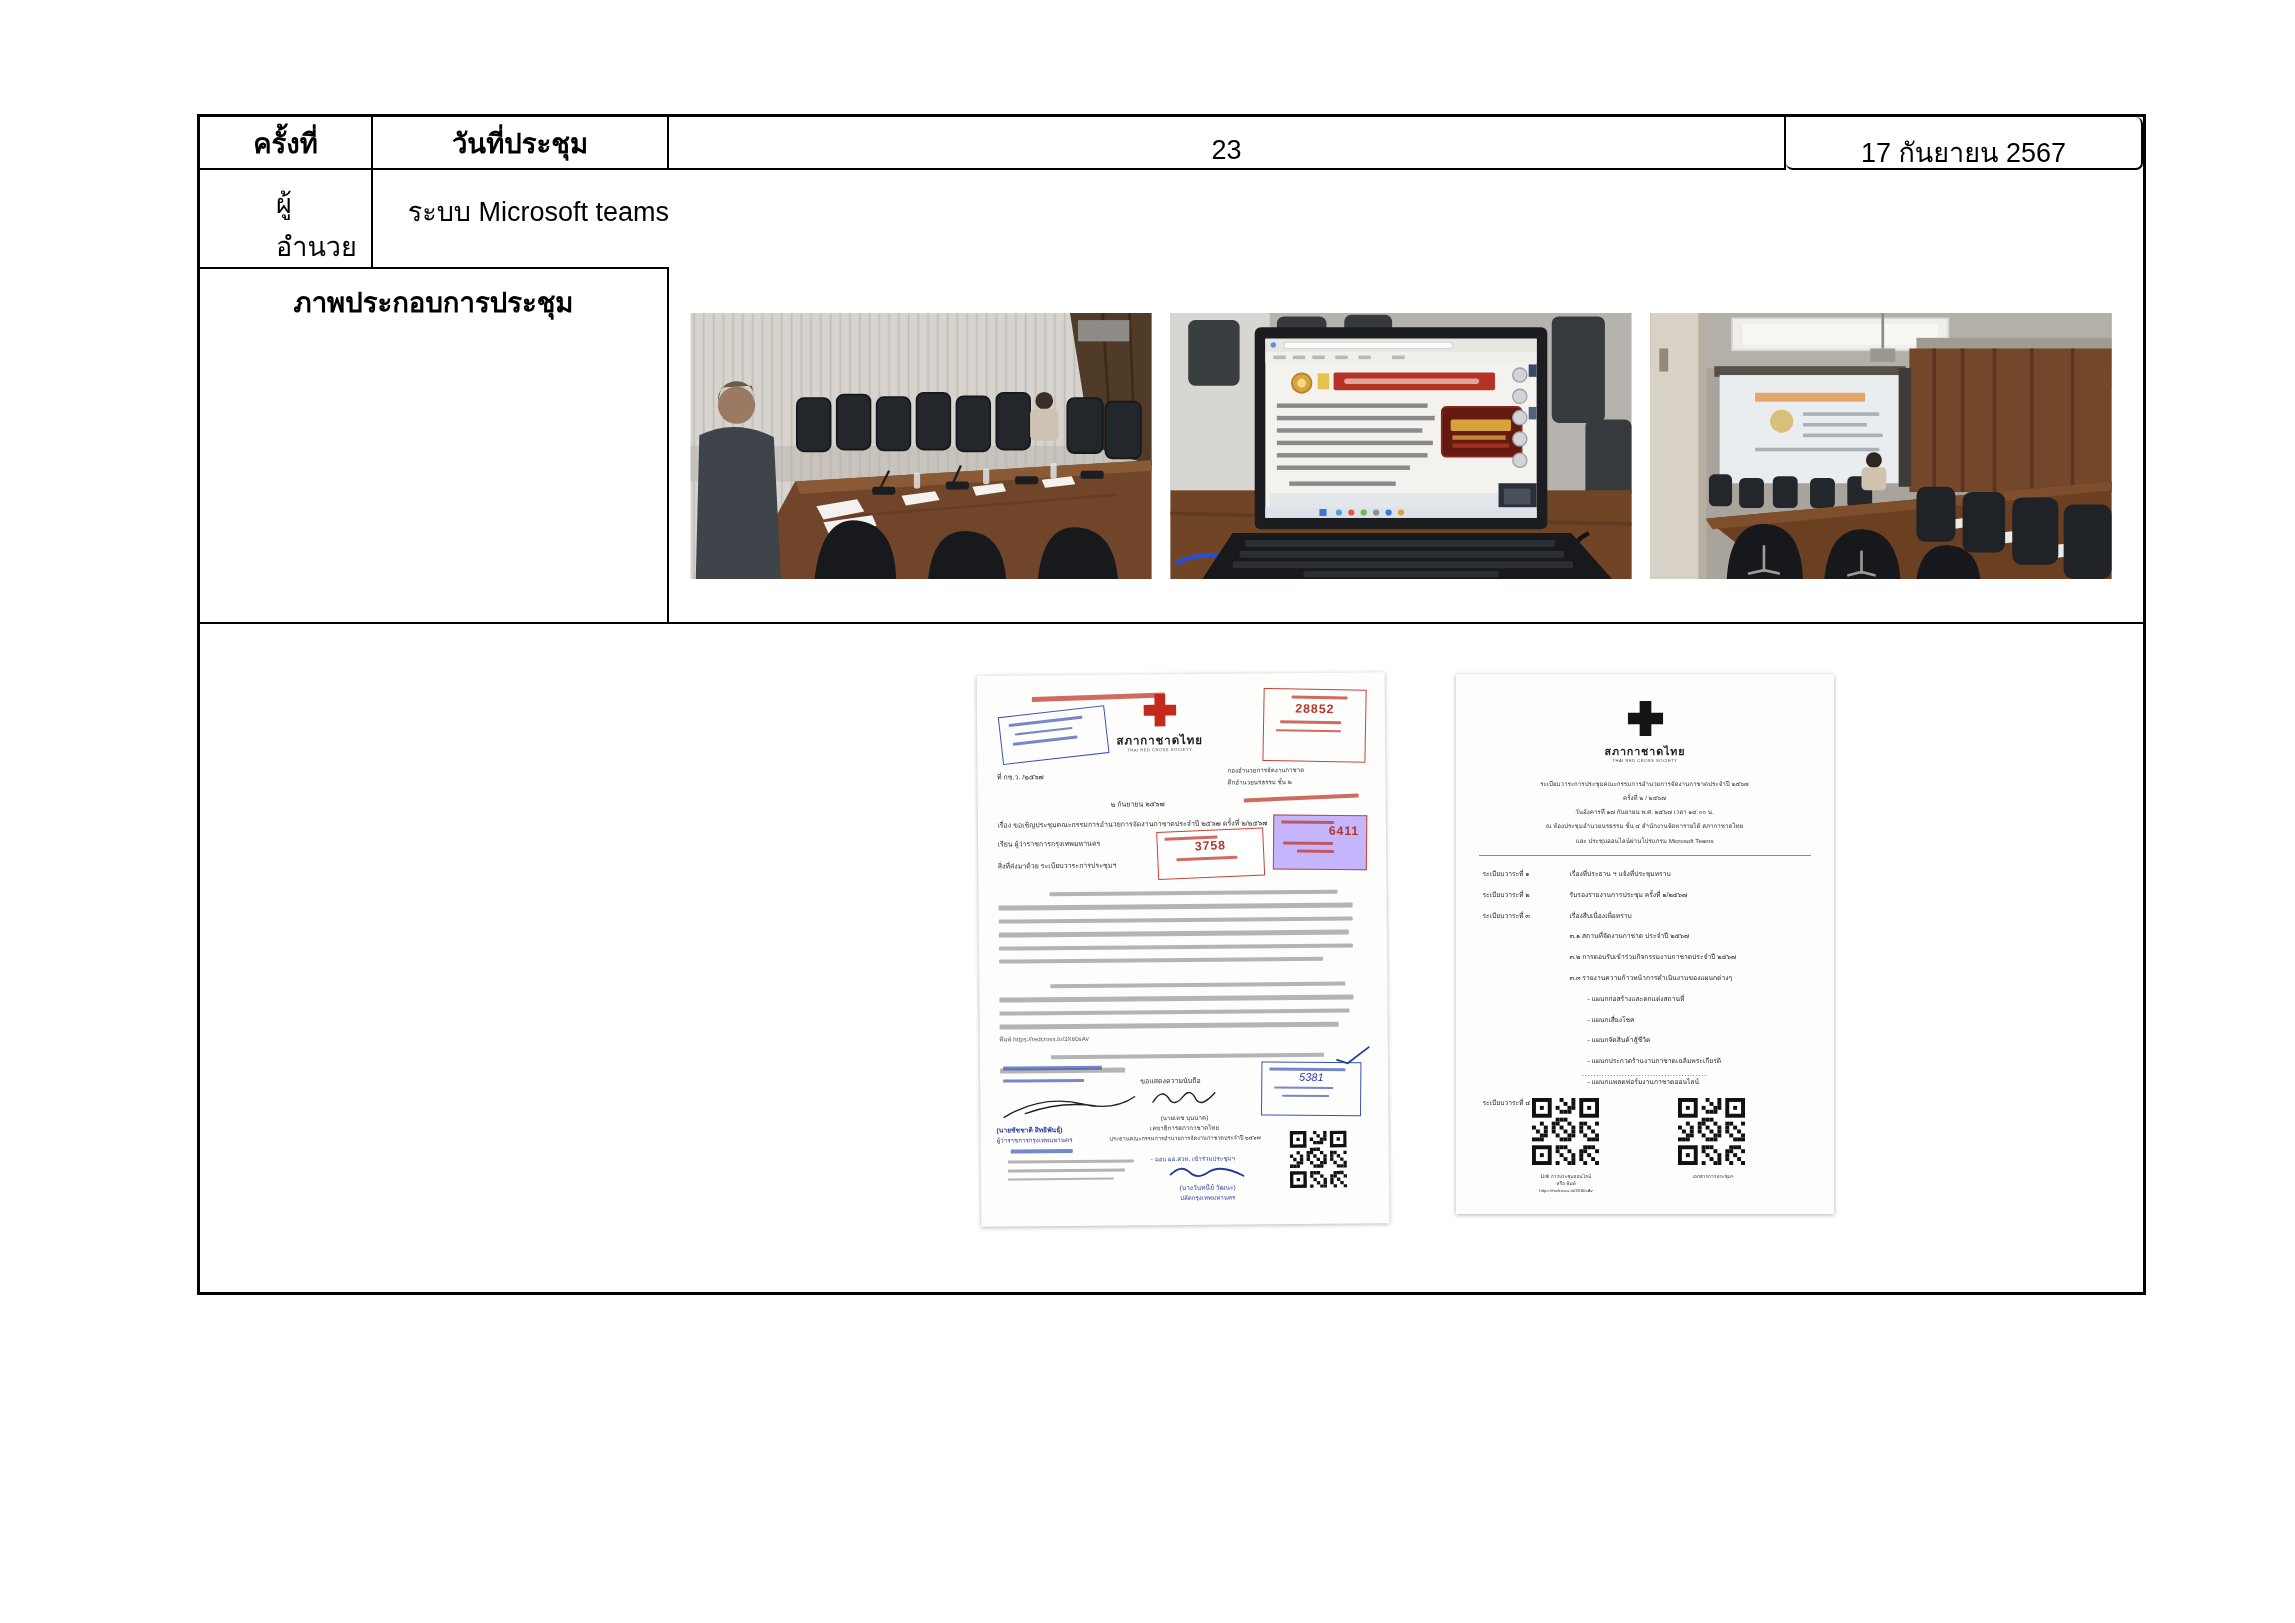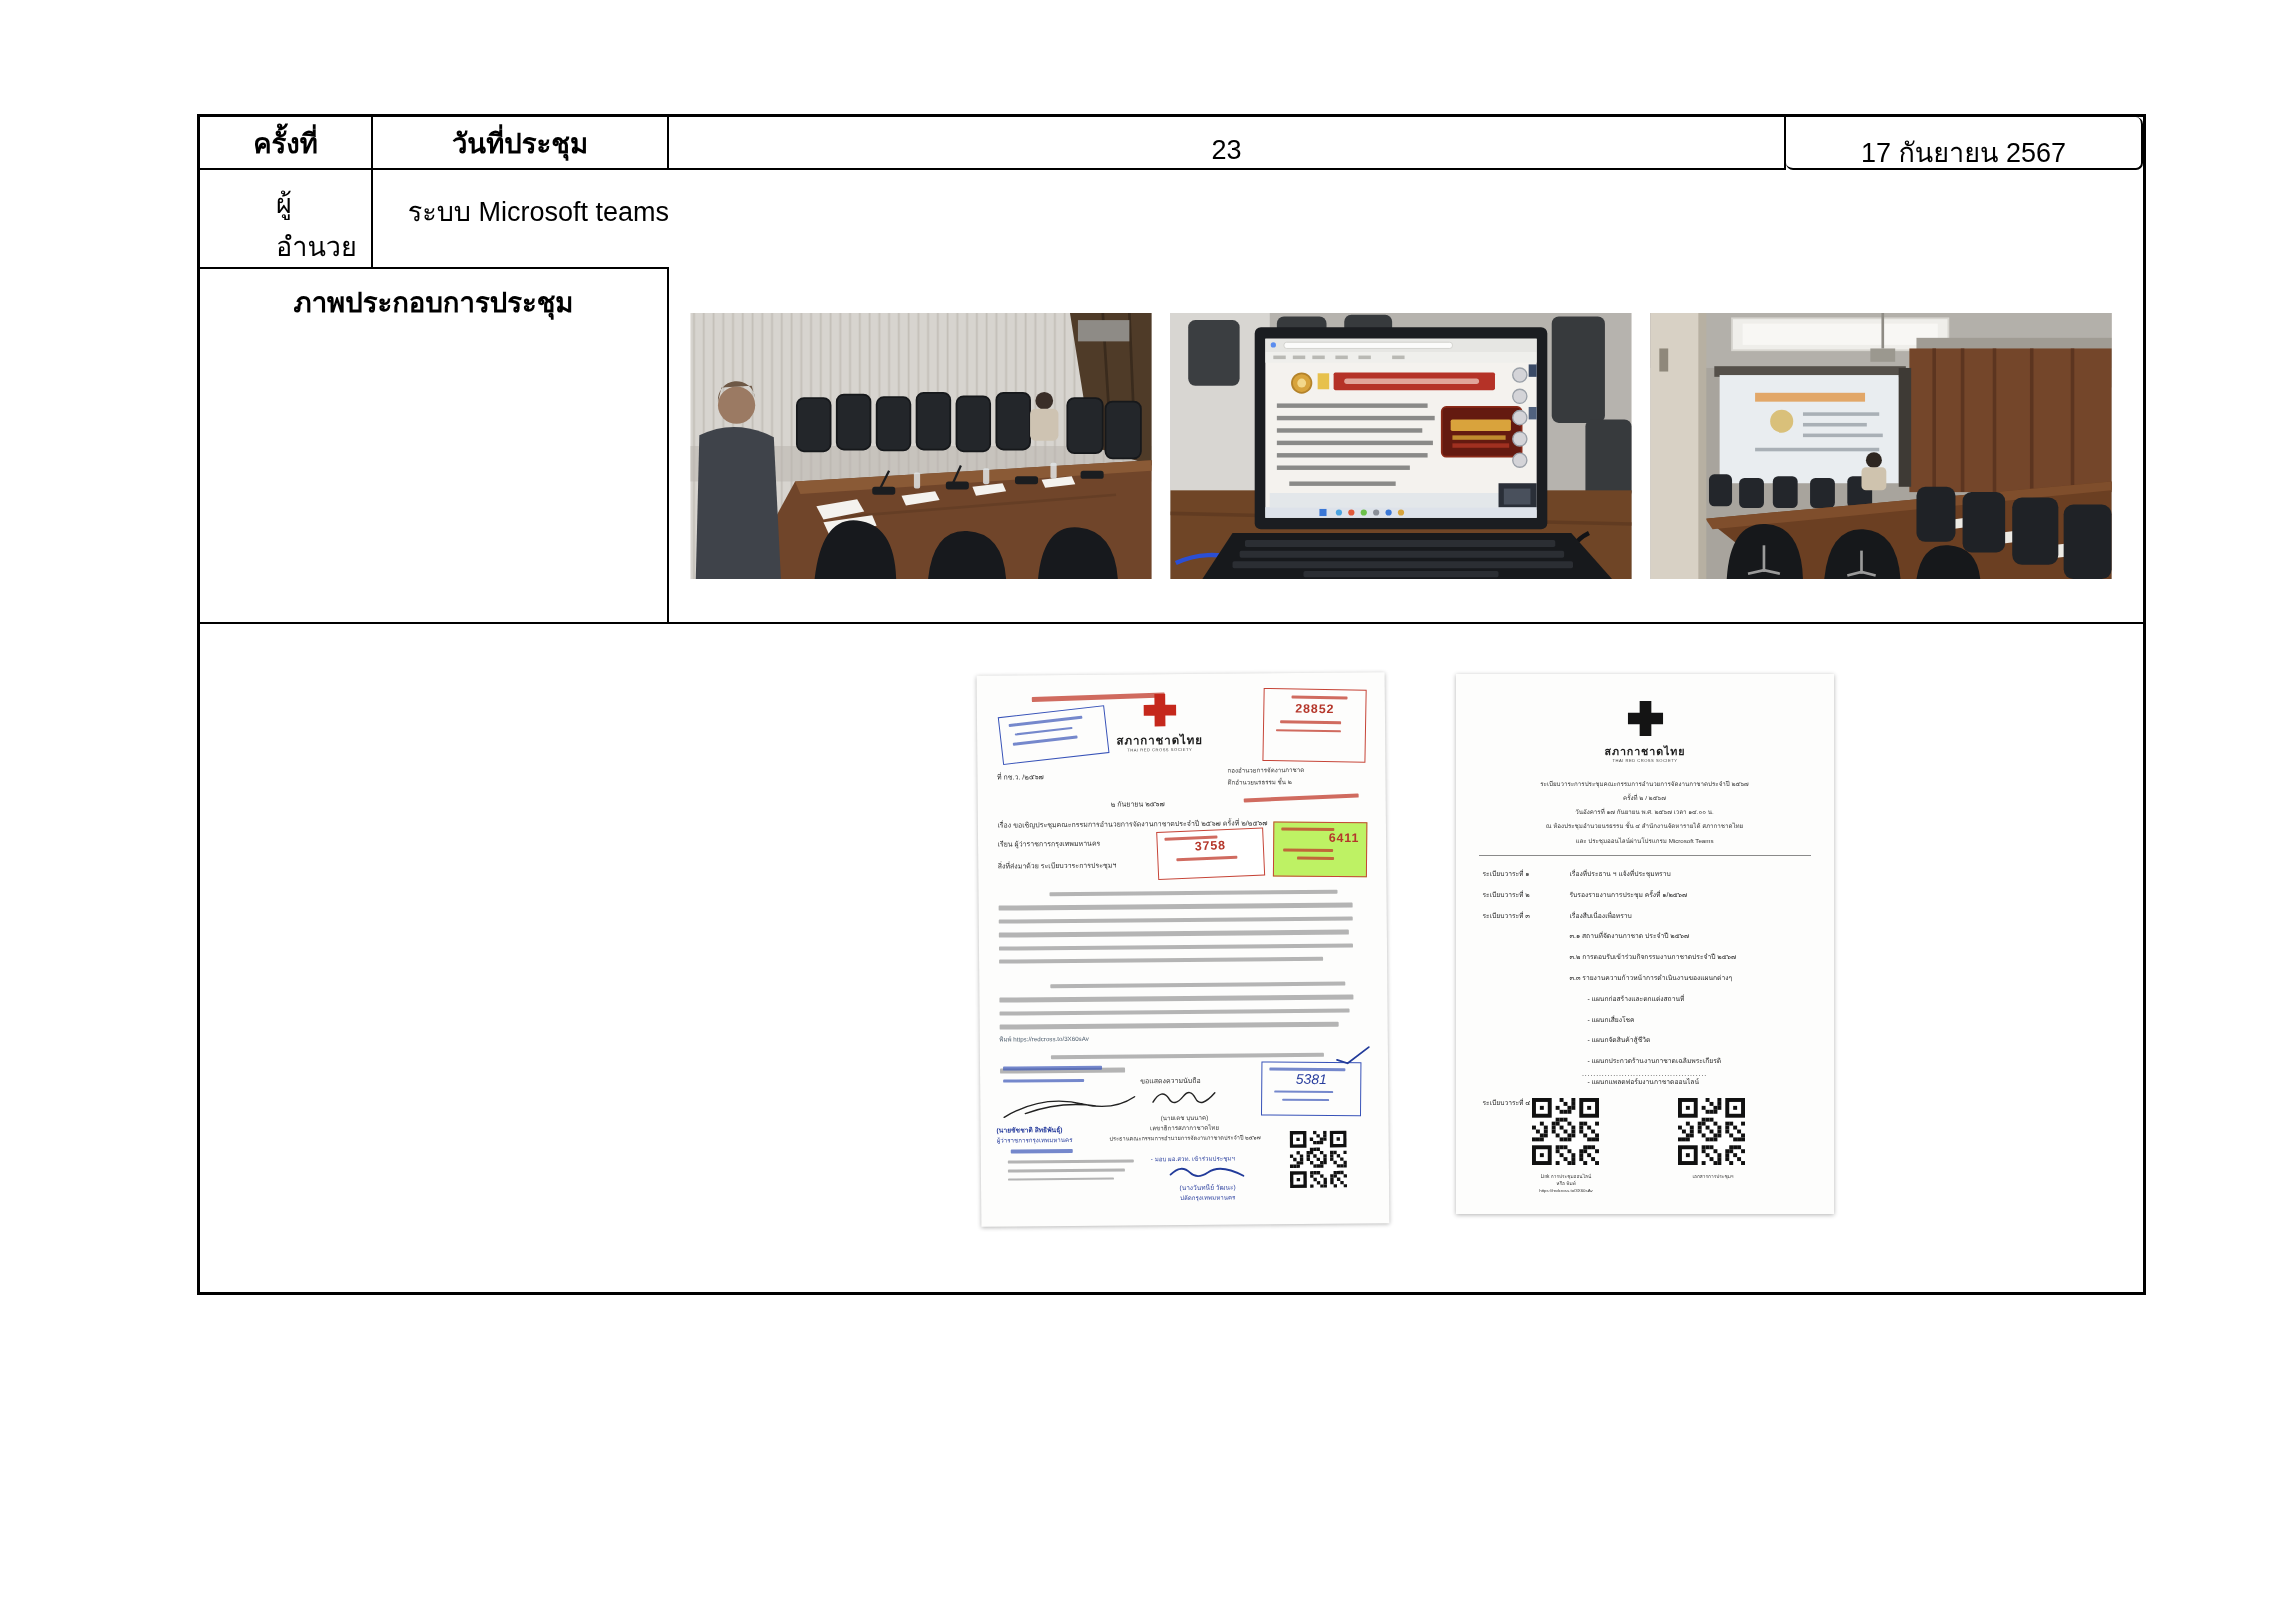--- a/index.html
+++ b/index.html
@@ -331,21 +331,21 @@
         <div class="abs dtx" style="left:133px;top:124px;">๒  กันยายน  ๒๕๖๗</div>
         <div class="abs ln red" style="left:266px;top:123px;width:115px;height:3.6px;transform:rotate(-2deg);"></div>
         <div class="abs dtx" style="left:19.5px;top:144px;max-width:373px;">เรื่อง   ขอเชิญประชุมคณะกรรมการอำนวยการจัดงานกาชาดประจำปี ๒๕๖๗ ครั้งที่ ๒/๒๕๖๗</div>
         <div class="abs dtx" style="left:19.5px;top:163px;">เรียน   ผู้ว่าราชการกรุงเทพมหานคร</div>
 
         <div class="abs stamp-red" style="left:179px;top:156px;width:105px;height:46px;transform:rotate(-2deg);background:#fff;">
           <div class="ln red" style="width:50%;height:2.7px;margin:5.3px 0 0 7px;"></div>
           <div class="stampnum" style="text-align:center;">3758</div>
           <div class="ln red" style="width:58%;height:2.7px;margin:4.4px 0 0 18px;"></div>
         </div>
-        <div class="abs stamp-red" style="left:295px;top:149px;width:92px;height:53px;transform:rotate(1deg);background:#bef264;">
+        <div class="abs stamp-red" style="left:295px;top:142px;width:92px;height:53px;transform:rotate(1deg);background:#c4b5fd;">
           <div class="ln red" style="width:58%;height:2.7px;margin:5.3px 0 0 7px;"></div>
           <div class="stampnum" style="text-align:right;padding-right:7px;">6411</div>
           <div class="ln red" style="width:54%;height:2.7px;margin:4.4px 0 0 9px;"></div>
           <div class="ln red" style="width:40%;height:2.7px;margin:5.3px 0 0 23px;"></div>
         </div>
         <div class="abs dtx" style="left:19.5px;top:185px;">สิ่งที่ส่งมาด้วย   ระเบียบวาระการประชุมฯ</div>
 
         <div class="abs" style="left:19.5px;top:217px;width:369px;">
           <div class="ln" style="width:78%;margin-left:14%;"></div>
           <div class="ln" style="width:96%;"></div>
@@ -363,21 +363,21 @@
         </div>
         <div class="abs dtx sm" style="left:19.5px;top:359px;color:#4a5a6a;">พิมพ์ https://redcross.to/3X60sAv</div>
 
         <div class="abs" style="left:19.5px;top:380px;width:369px;">
           <div class="ln" style="width:74%;margin-left:14%;"></div>
           <div class="ln" style="width:34%;"></div>
         </div>
 
         <div class="abs stamp-blue" style="left:281px;top:389px;width:98px;height:52px;transform:rotate(1deg);">
           <div class="ln blue" style="width:78%;height:2.7px;margin:5.3px 0 0 7px;"></div>
-          <div class="bluetxt" style="font-size:14px;font-style:italic;text-align:center;">5381</div>
+          <div class="bluetxt" style="font-size:11px;font-style:italic;text-align:center;">5381</div>
           <div class="ln blue" style="width:60%;height:2.7px;margin:3.6px 0 0 12.4px;"></div>
           <div class="ln blue" style="width:48%;height:2.7px;margin:5.3px 0 0 19.5px;"></div>
         </div>
         <svg class="abs" style="left:355px;top:373px;" width="36" height="19.5" viewBox="0 0 40 22">
           <path class="sig" d="M2,16 L14,20 L38,2"></path>
         </svg>
         <div class="abs dtx" style="left:160px;top:401px;">ขอแสดงความนับถือ</div>
         <svg class="abs" style="left:169px;top:412px;" width="71" height="23" viewBox="0 0 80 26">
           <path class="sigblk" d="M4,18 q10,-16 18,-4 q6,10 16,-2 q8,-10 14,2 q6,12 22,-6"></path>
         </svg>

